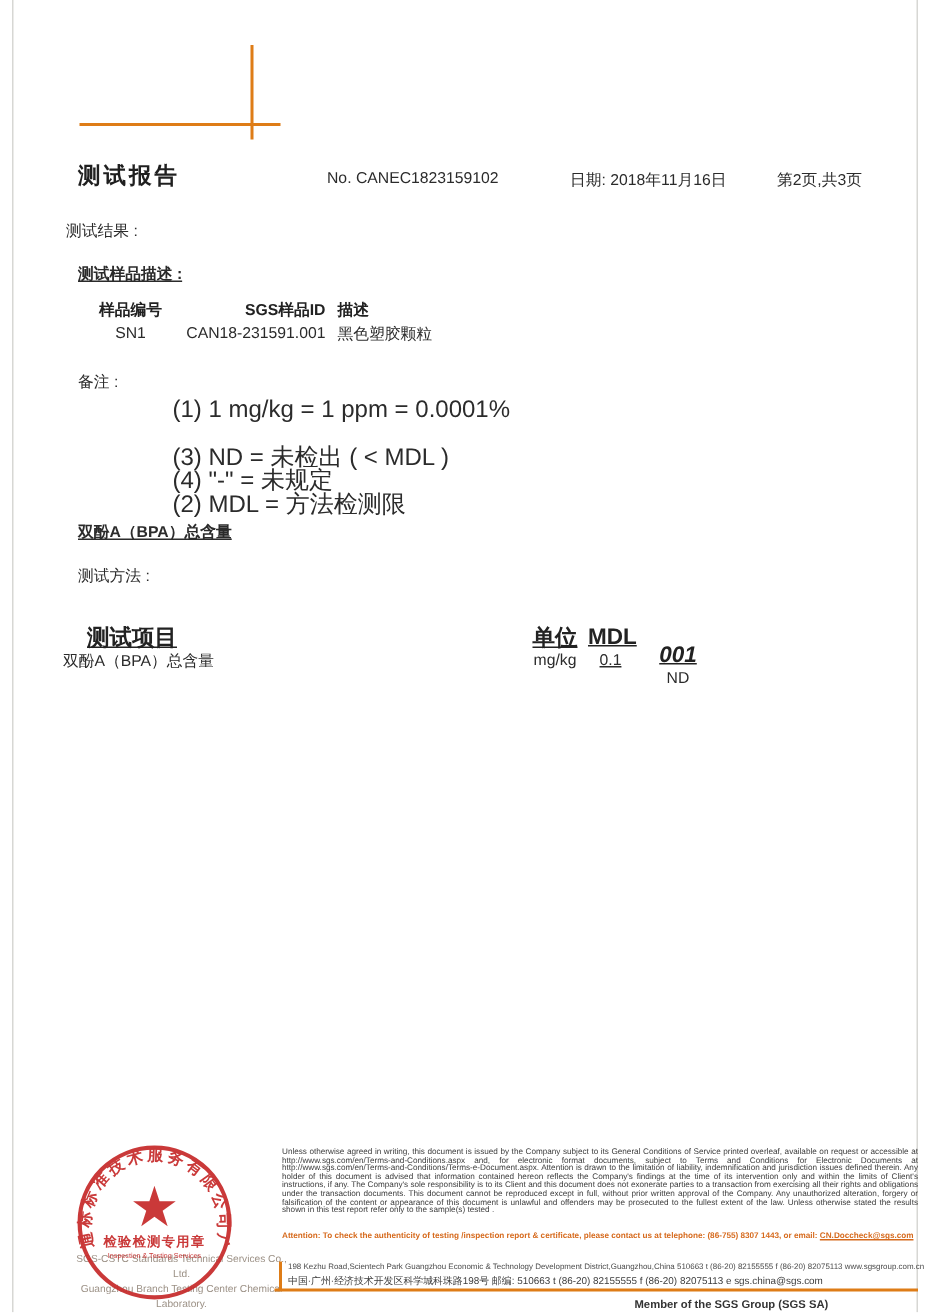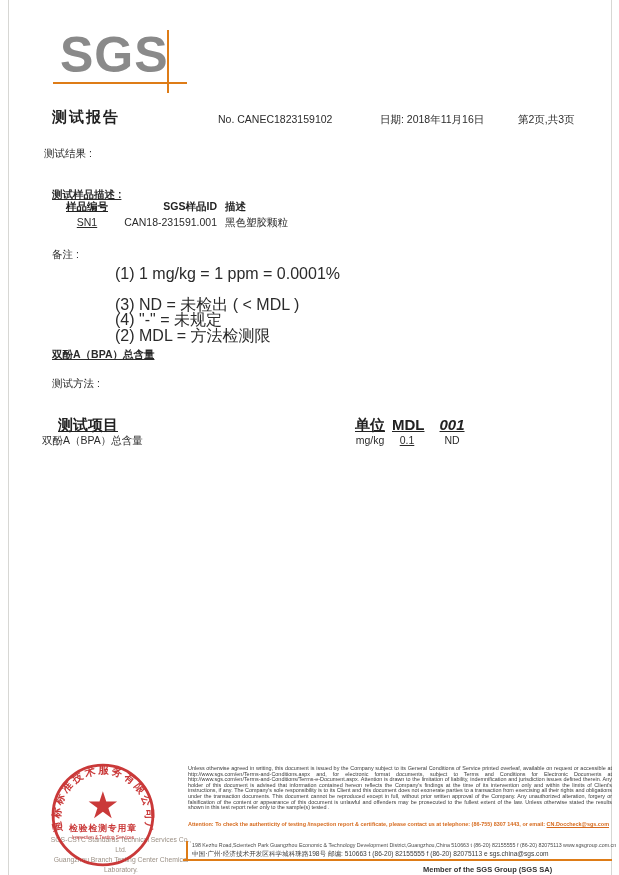--- a/index.html
+++ b/index.html
@@ -29,36 +29,36 @@
   .hdr.pg   { left:518px; }
 
   .label { font-size:10.5px; color:#2b2b2b; }
   .b { font-weight:bold; }
   .u { text-decoration:underline; }
   .abs { position:absolute; }
 
   
   .st-h { position:absolute; top:200px; font-size:10.5px; font-weight:bold; color:#222; }
   .st-c { position:absolute; top:216px; font-size:10.5px; color:#2b2b2b; }
-  .col1 { left:58px;  width:58px;  text-align:center;text-decoration:underline; }
+  .col1 { left:58px;  width:58px;  text-align:center; }
   .col2 { left:122px; width:95px;  text-align:right; }
   .col3 { left:225px; text-align:left; }
 
   .note-line { position:absolute; left:115px; font-size:16px; color:#2b2b2b; }
 
   .method-text { position:absolute; left:120px; top:377px; width:447px; font-size:10.5px; line-height:14.5px; color:#2b2b2b; text-align:justify; }
 
   
   .rt-h { position:absolute; top:416px; font-size:15px; font-weight:bold; color:#222; text-decoration:underline; }
   .rt-c { position:absolute; top:434px; font-size:10.5px; color:#2b2b2b; }
   .rc1h { left:58px; }
   .rc1  { left:42px; }
   .rc2  { left:352px; width:36px; text-align:center; }
   .rc3  { left:392px; width:30px; text-align:center;text-decoration:underline; }
-  .rc4  { left:438px; width:28px; text-align:center; }
+  .rc4  { left:438px; width:28px; text-align:center;margin-top:12px; }
   .ital { font-style:italic; }
 
   
   .company-lines { position:absolute; left:46px; top:835px; width:150px; text-align:center;
     font-size:6.8px; line-height:10px; color:#9c9186; }
   .stamp { position:absolute; left:50px; top:762px; width:106px; height:106px; opacity:.93; }
 
   .legal { position:absolute; left:188px; top:766px; width:424px;
     font-size:5.45px; line-height:5.6px; color:#3c3c3c; text-align:justify; font-weight:500; }
   .attention { position:absolute; left:188px; top:822px; width:424px;
@@ -71,31 +71,30 @@
   .footer-rule { position:absolute; left:183px; top:859px; width:429px; height:2px; background:#de7c17; }
   .member { position:absolute; left:423px; top:865px; font-size:7.5px; font-weight:bold; color:#333; }
 </style>
 </head>
 <body>
 
 <div class="page">
   <div class="edge left"></div>
   <div class="edge right"></div>
 
-  <div class="logo-text">SGS</div>
   <div class="logo-hline"></div>
   <div class="logo-vline"></div>
 
   <div class="report-title">测试报告</div>
   <div class="hdr no">No. CANEC1823159102</div>
   <div class="hdr date">日期: 2018年11月16日</div>
   <div class="hdr pg">第2页,共3页</div>
 
   <div class="abs label" style="left:44px; top:147px;">测试结果 :</div>
-  <div class="abs label b u" style="left:52px; top:188px;">测试样品描述 :</div>
+  <div class="abs label b u" style="left:52px; top:176px;">测试样品描述 :</div>
 
   <div class="st-h col1">样品编号</div>
   <div class="st-h col2">SGS样品ID</div>
   <div class="st-h col3">描述</div>
   <div class="st-c col1">SN1</div>
   <div class="st-c col2">CAN18-231591.001</div>
   <div class="st-c col3">黑色塑胶颗粒</div>
 
   <div class="abs label" style="left:52px; top:248px;">备注 :</div>
   <div class="note-line" style="top:265px;">(1) 1 mg/kg = 1 ppm = 0.0001%</div>

